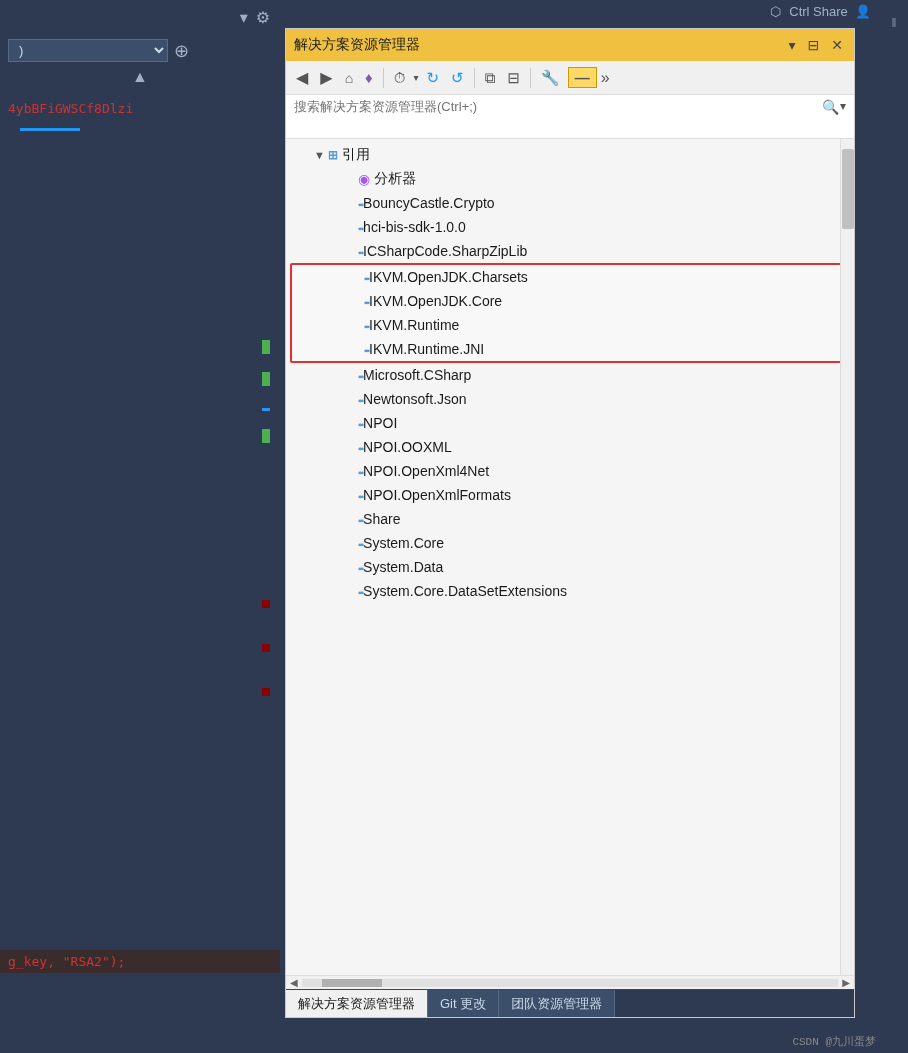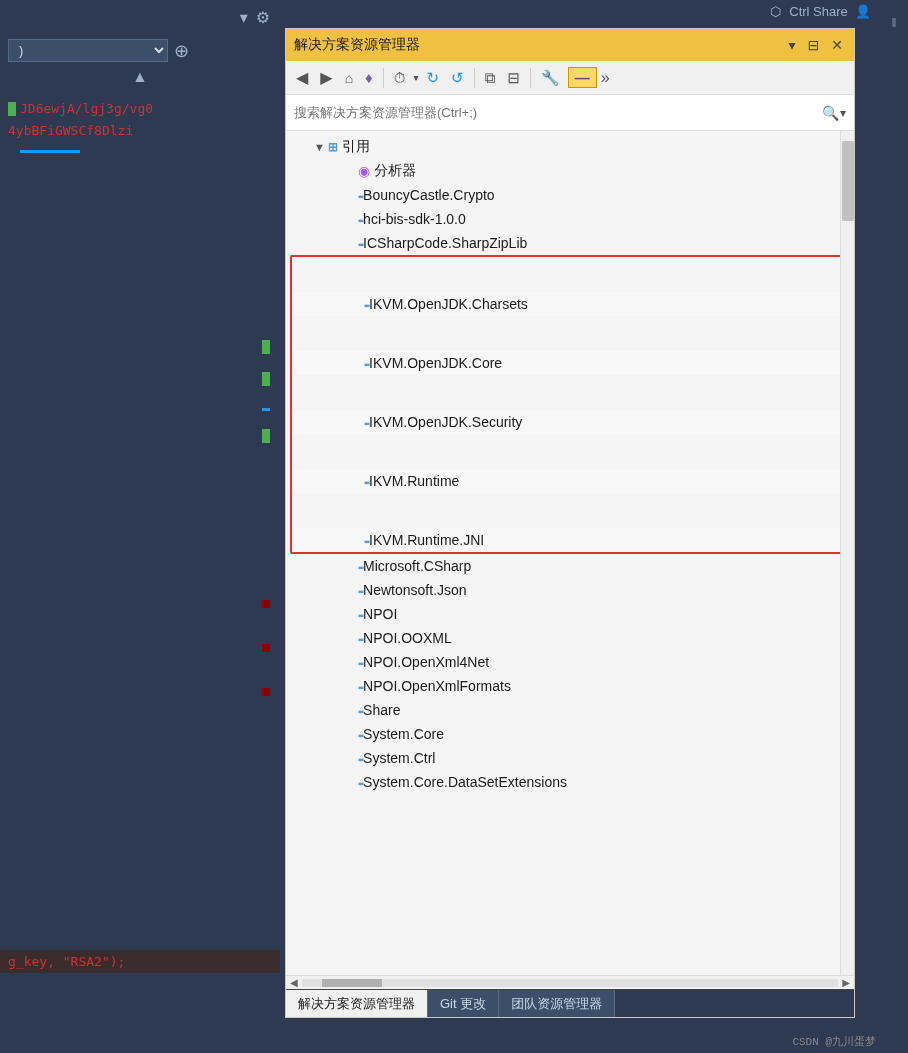--- a/index.html
+++ b/index.html
@@ -168,25 +168,25 @@
 
     .toolbar-separator {
       width: 1px;
       height: 20px;
       background: #ccc;
       margin: 0 2px;
     }
 
     .search-bar {
       display: flex;
-      align-items: center;
+      align-items: flex-start;
       padding: 4px 8px;
       background: white;
       border-bottom: 1px solid #ddd;
-      height: 36px;
+      height: 44px;
     }
 
     .search-input {
       flex: 1;
       border: none;
       outline: none;
       font-size: 13px;
       color: #888;
       background: transparent;
     }
@@ -237,21 +237,20 @@
 
     
     .highlighted-group {
       border: 2px solid #e03030;
       margin: 0 4px;
       border-radius: 2px;
     }
 
     .tree-node.highlighted {
       background: #f8f8f8;
-      margin-top: 35px;
     }
 
     
     .tree-scrollbar {
       position: absolute;
       right: 0;
       top: 0;
       width: 14px;
       height: 100%;
       background: #f0f0f0;
@@ -424,24 +423,20 @@
   <div class="dropdown-row">
     <select class="dropdown-select">
       <option>)</option>
     </select>
     <span class="plus-icon">⊕</span>
   </div>
 
   <div class="scroll-up">▲</div>
 
   <div class="code-area">
-    <div class="code-line">
-      <div class="line-indicator indicator-green"></div>
-      <span>JD6ewjA/lgj3g/vg0</span>
-    </div>
     <div class="code-line">
       <span>4ybBFiGWSCf8Dlzi</span>
     </div>
 
     <div style="height: 3px; background: #2196f3; width: 60px; margin: 8px 0 8px 12px;"></div>
   </div>
 
   <div style="position: absolute; left: 262px; top: 340px; display: flex; flex-direction: column; gap: 18px;">
     <div style="width: 8px; height: 14px; background: #4caf50;"></div>
     <div style="width: 8px; height: 14px; background: #4caf50;"></div>
@@ -543,26 +538,20 @@
           <span>IKVM.OpenJDK.Charsets</span>
         </div>
 
         <div class="tree-node highlighted">
           <span class="indent" style="width: 50px;"></span>
           <span class="expand-arrow"></span>
           <span class="cube-icon"></span>
           <span>IKVM.OpenJDK.Core</span>
         </div>
 
-        <div class="tree-node highlighted">
-          <span class="indent" style="width: 50px;"></span>
-          <span class="expand-arrow"></span>
-          <span class="cube-icon"></span>
-          <span>IKVM.OpenJDK.Security</span>
-        </div>
 
         <div class="tree-node highlighted">
           <span class="indent" style="width: 50px;"></span>
           <span class="expand-arrow"></span>
           <span class="cube-icon"></span>
           <span>IKVM.Runtime</span>
         </div>
 
         <div class="tree-node highlighted">
           <span class="indent" style="width: 50px;"></span>
@@ -626,21 +615,21 @@
         <span class="indent" style="width: 50px;"></span>
         <span class="expand-arrow"></span>
         <span class="cube-icon"></span>
         <span>System.Core</span>
       </div>
 
       <div class="tree-node">
         <span class="indent" style="width: 50px;"></span>
         <span class="expand-arrow"></span>
         <span class="cube-icon"></span>
-        <span>System.Ctrl</span>
+        <span>System.Data</span>
       </div>
 
       <div class="tree-node">
         <span class="indent" style="width: 50px;"></span>
         <span class="expand-arrow"></span>
         <span class="cube-icon"></span>
         <span>System.Core.DataSetExtensions</span>
       </div>
 
 

